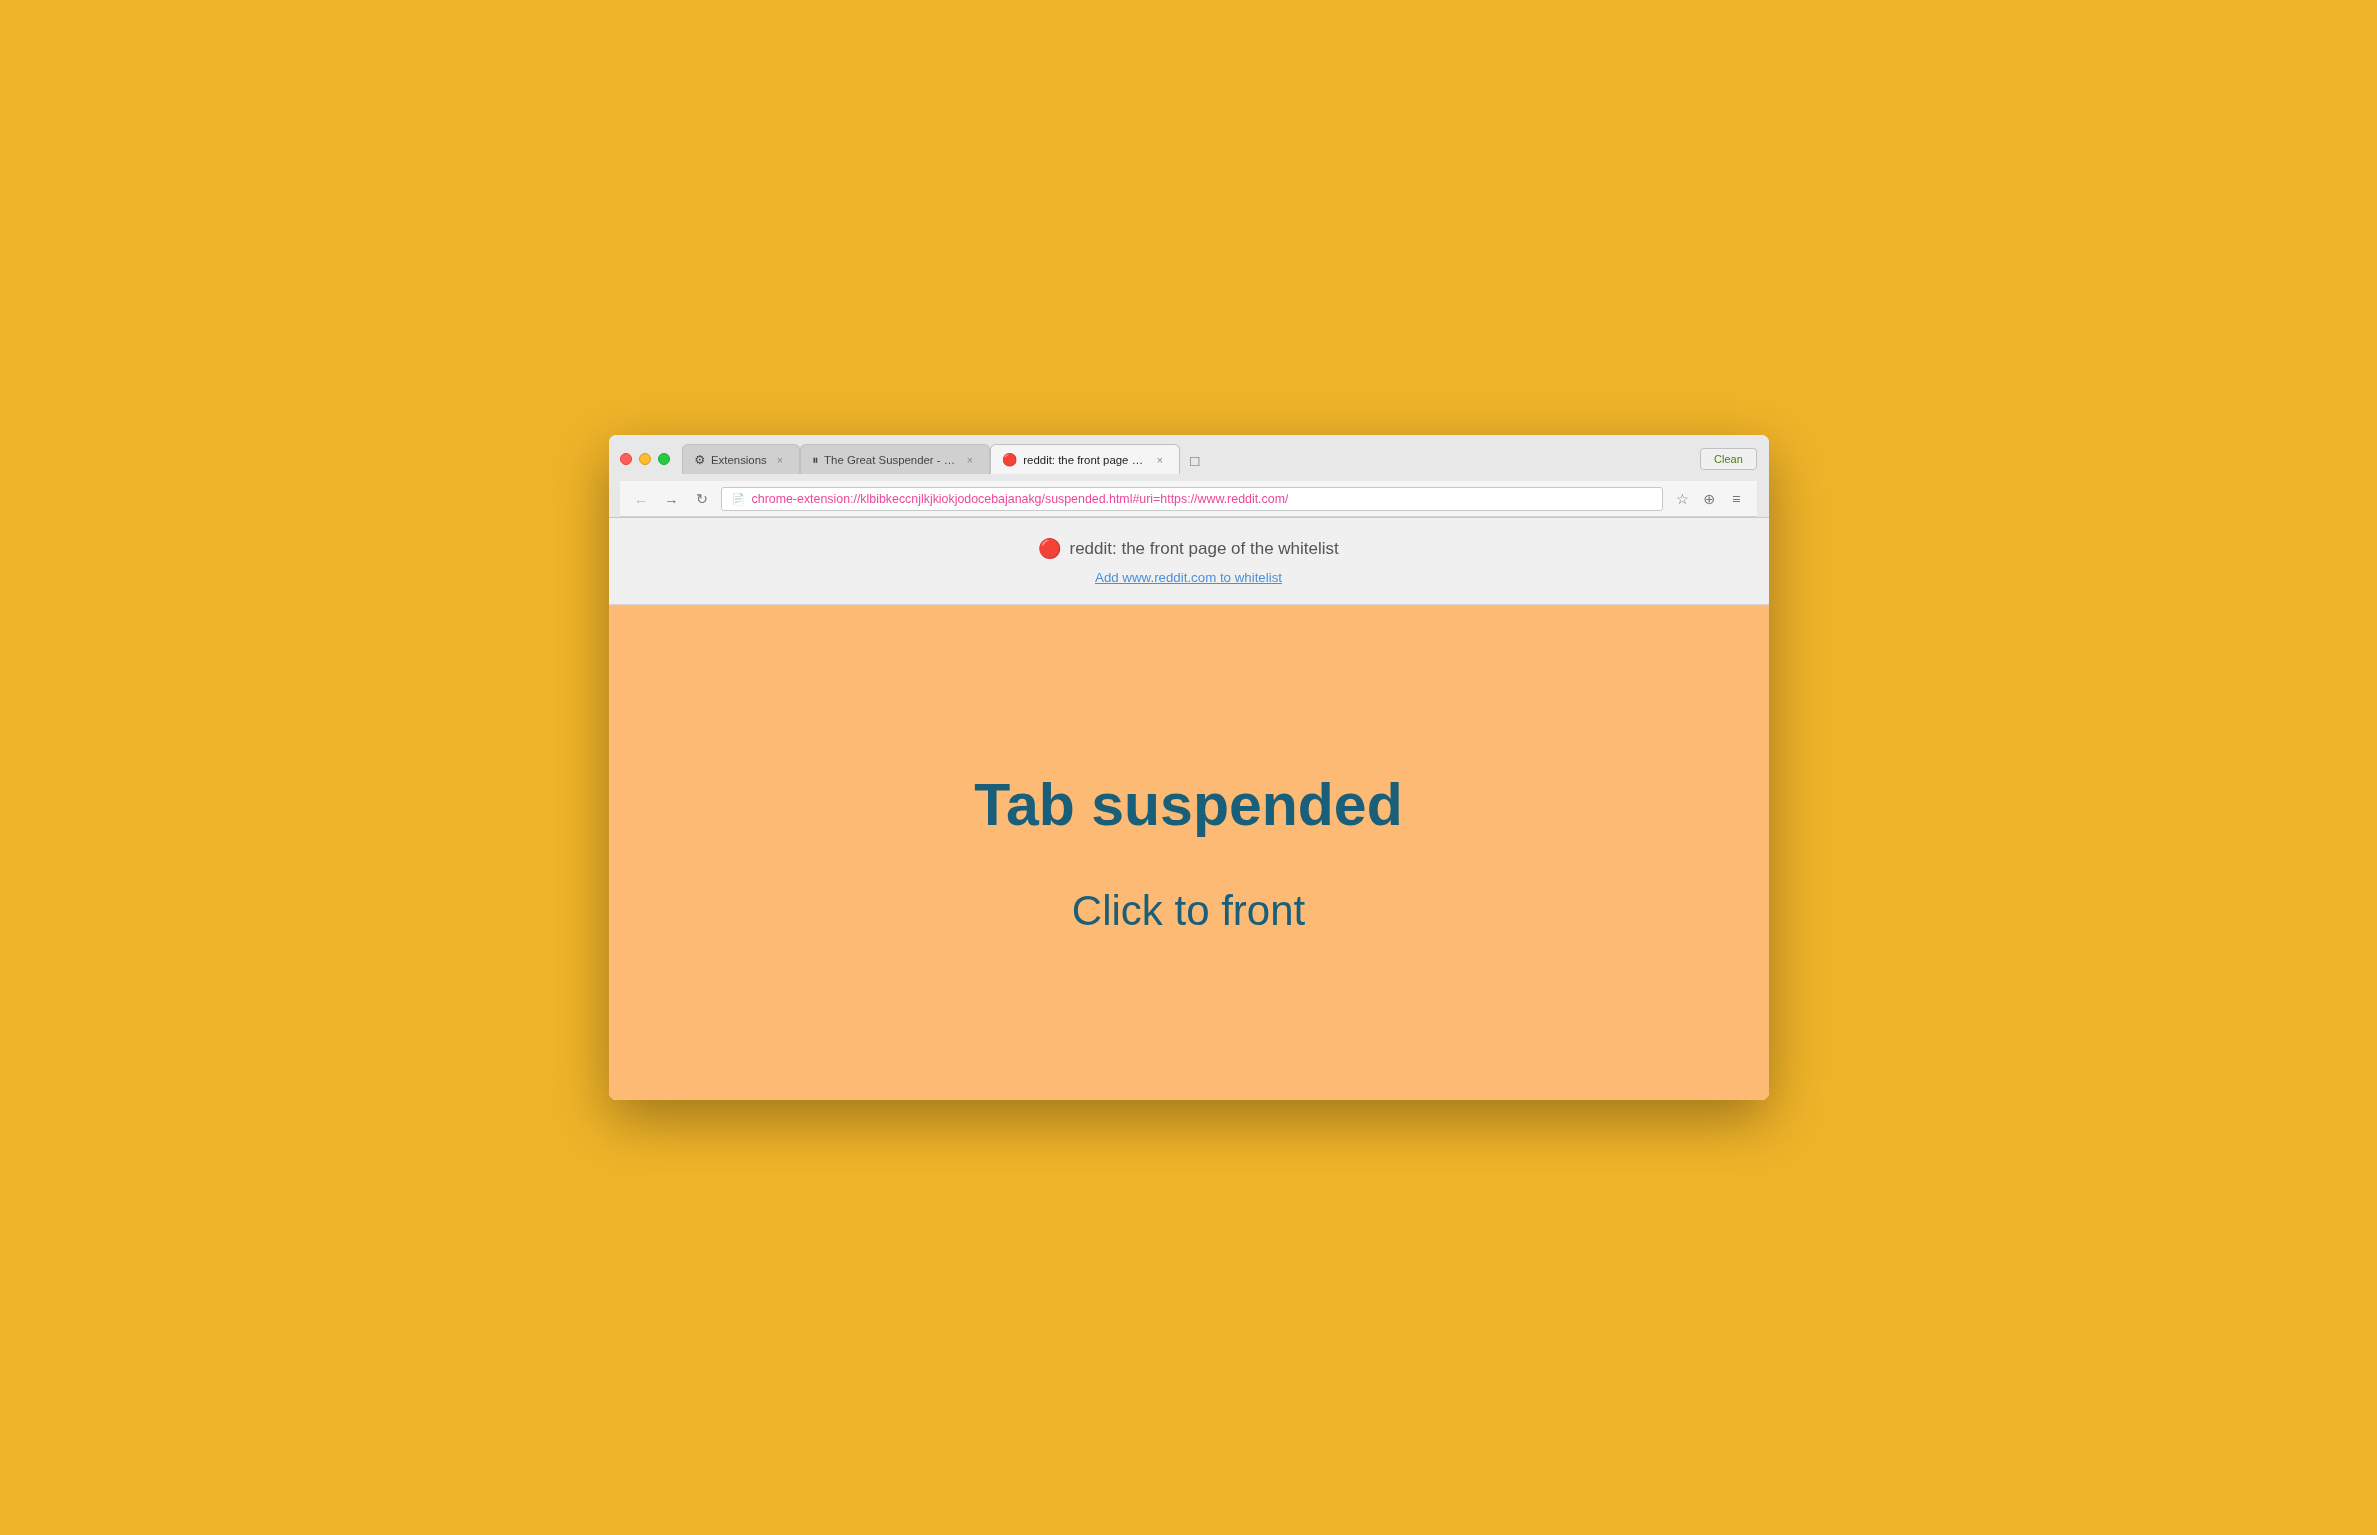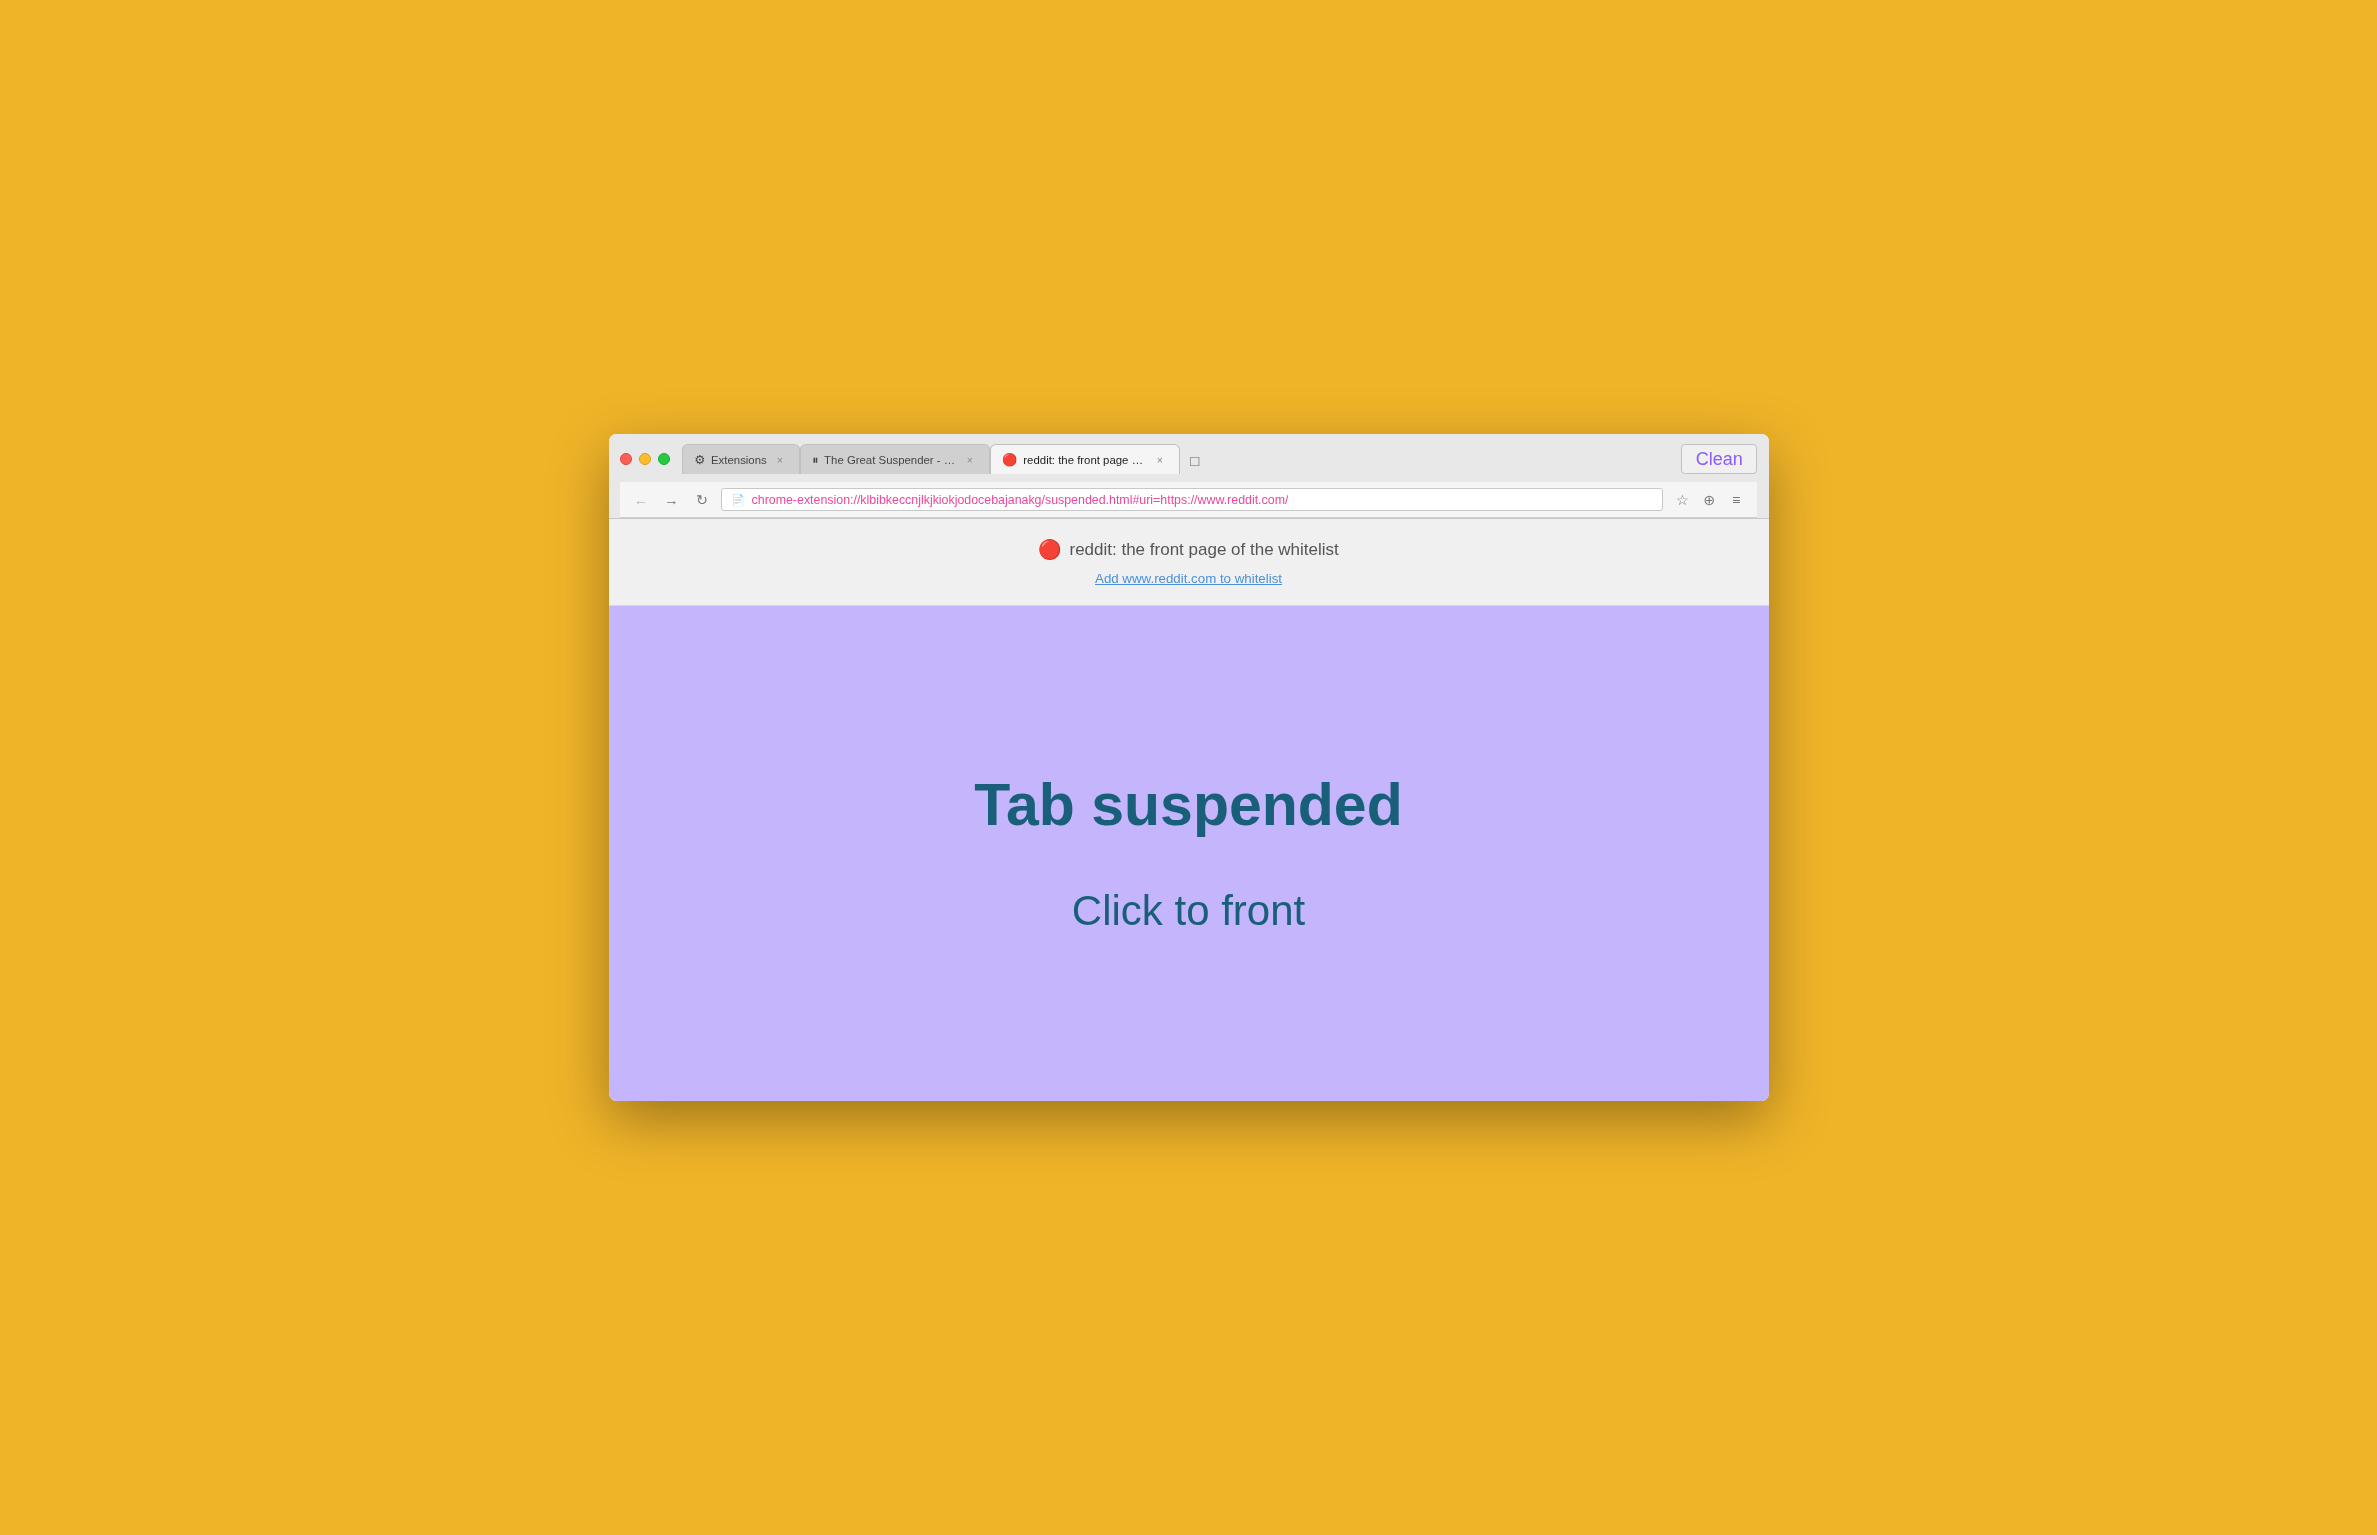--- a/index.html
+++ b/index.html
@@ -120,22 +120,22 @@
       cursor: pointer;
       border-radius: 3.8px;
     }
 
     .clean-button {
       margin-left: auto;
       padding: 3.8px 13.3px;
       background: #f0f0f0;
       border: 1px solid #c0c0c0;
       border-radius: 3.8px;
-      font-size: 18px;
-      color: #8b5cf6;
+      font-size: 11px;
+      color: #4d7c0f;
       cursor: pointer;
       white-space: nowrap;
     }
 
     
     .address-bar {
       background: #f5f5f5;
       padding: 5.7px 9.5px;
       display: flex;
       align-items: center;
@@ -228,21 +228,21 @@
     .whitelist-link {
       color: #4a90d9;
       font-size: 13.3px;
       text-decoration: underline;
       cursor: pointer;
       text-align: center;
     }
 
     
     .page-content {
-      background: #c4b5fd;
+      background: #fdba74;
       display: flex;
       flex-direction: column;
       align-items: center;
       justify-content: center;
       padding: 114px 38px;
       min-height: 495px;
     }
 
     .suspended-title {
       font-size: 59px;

